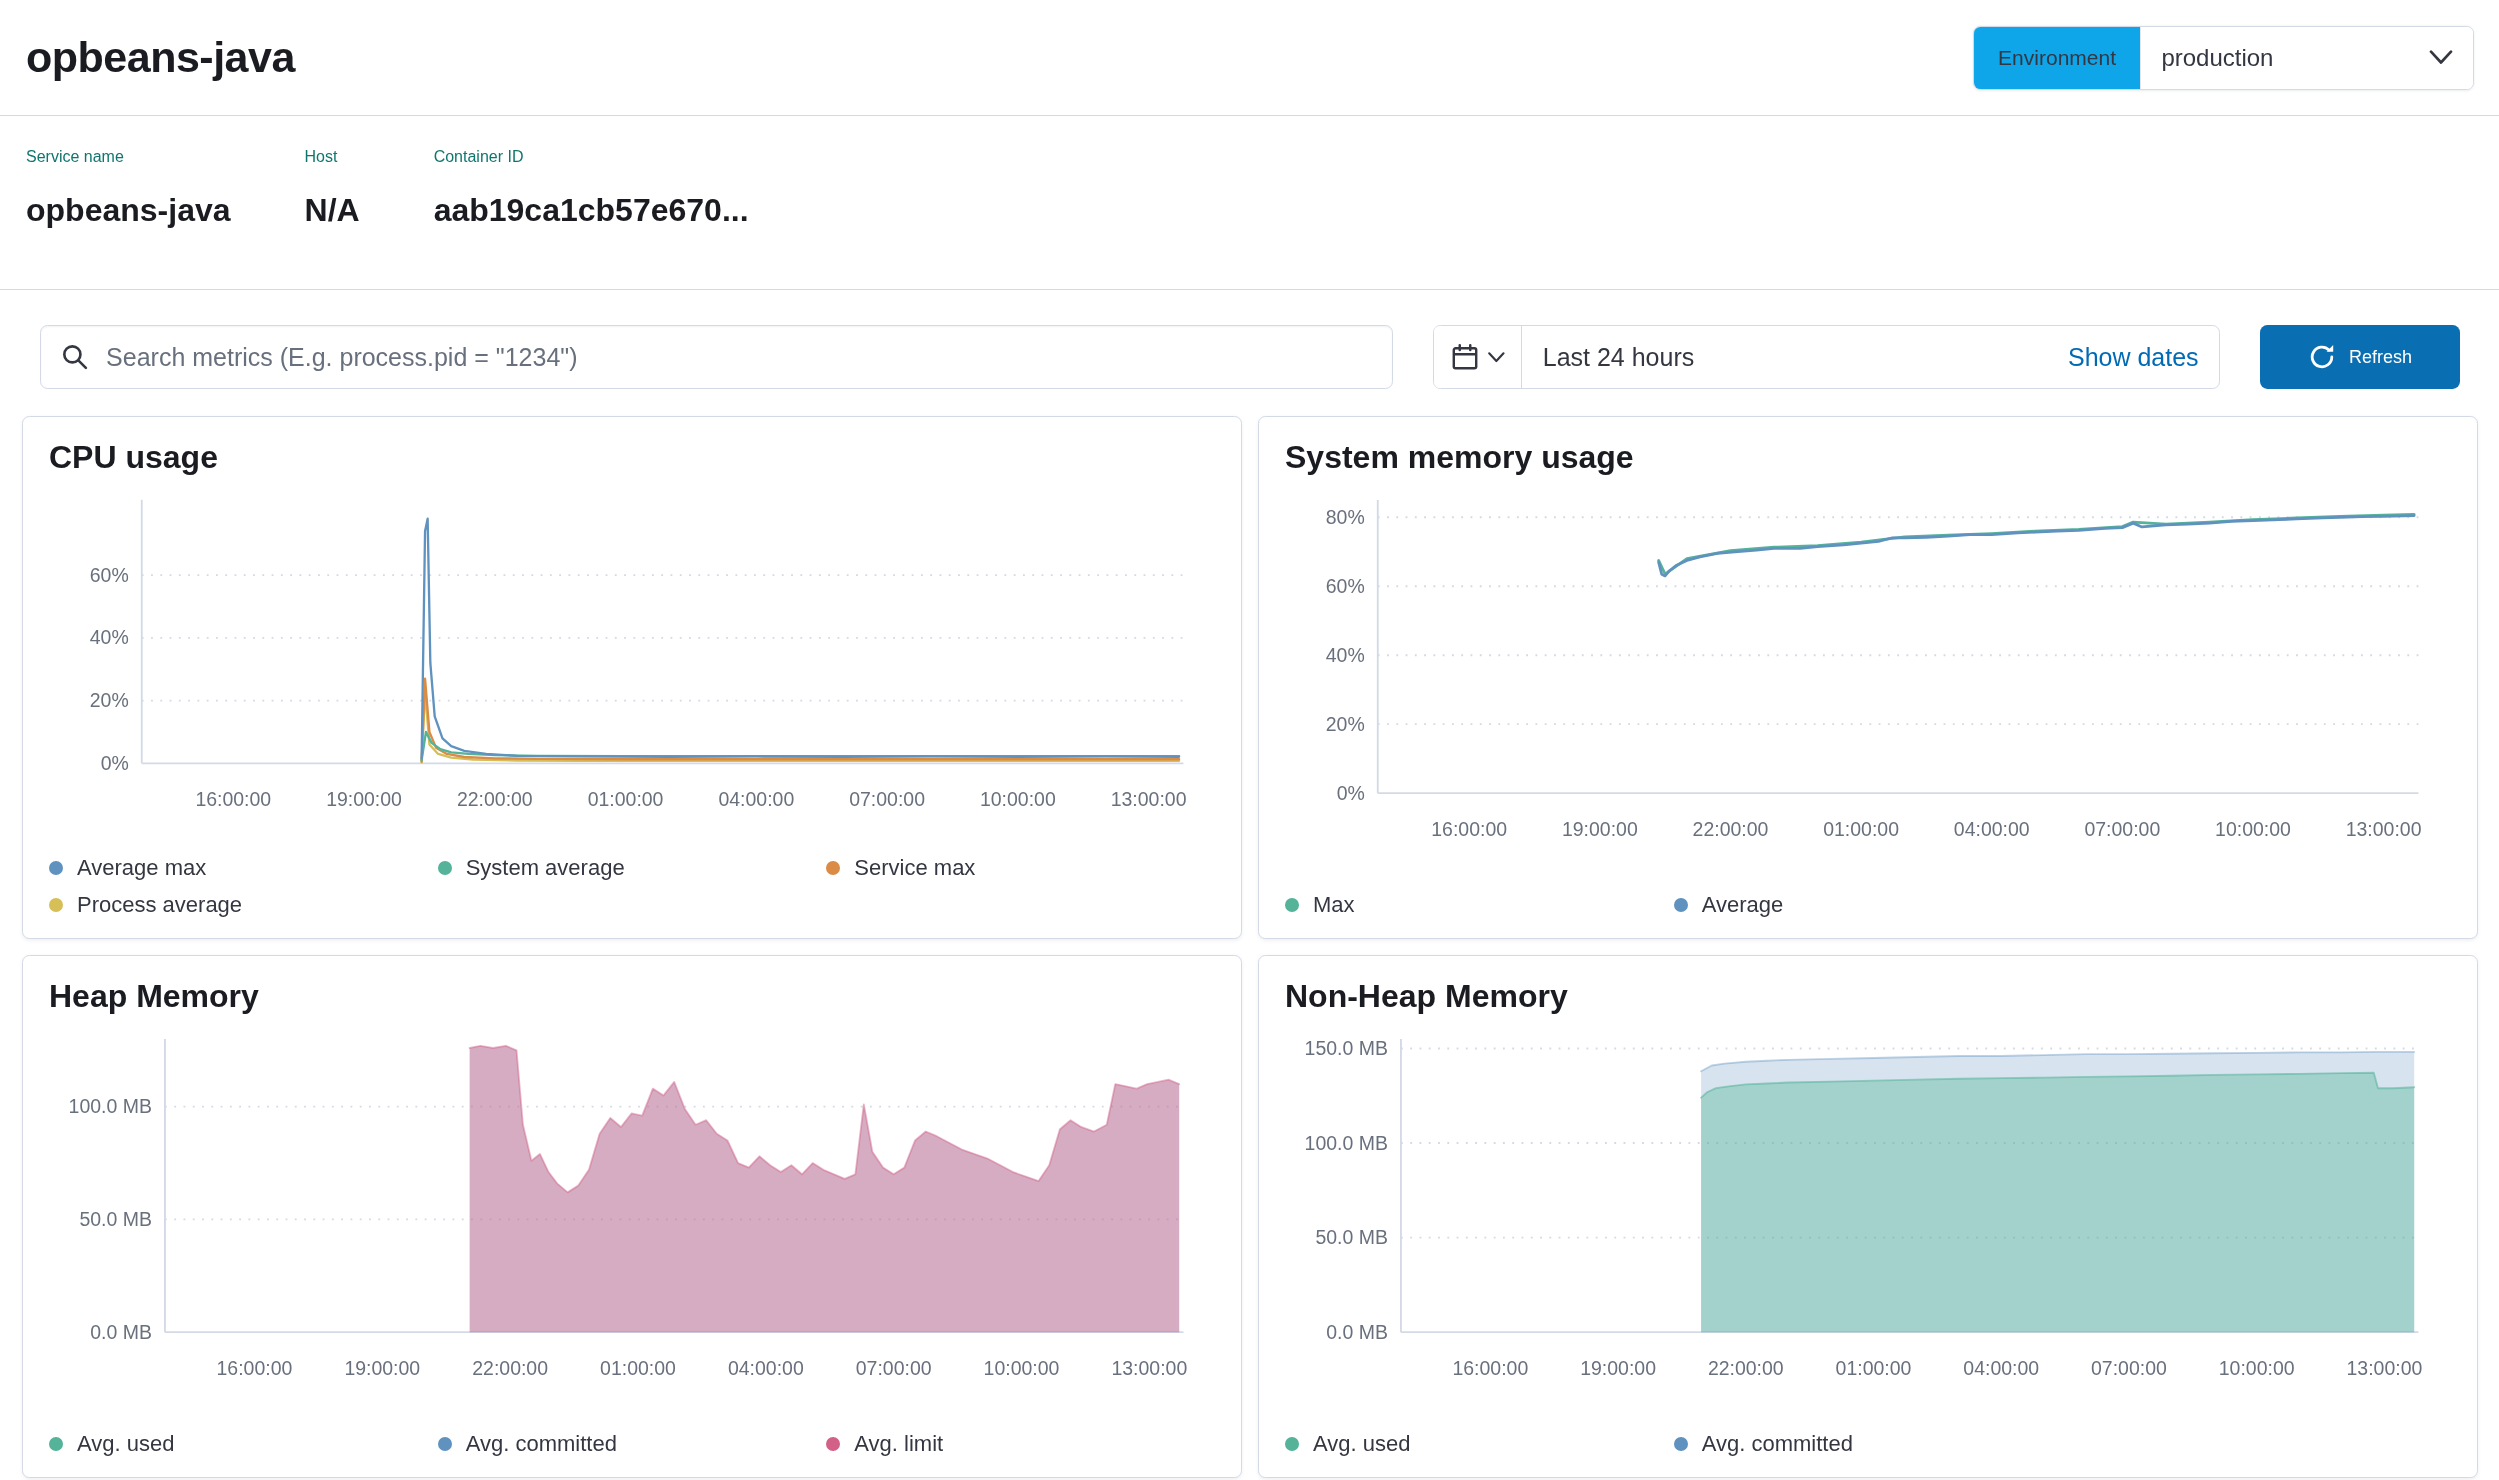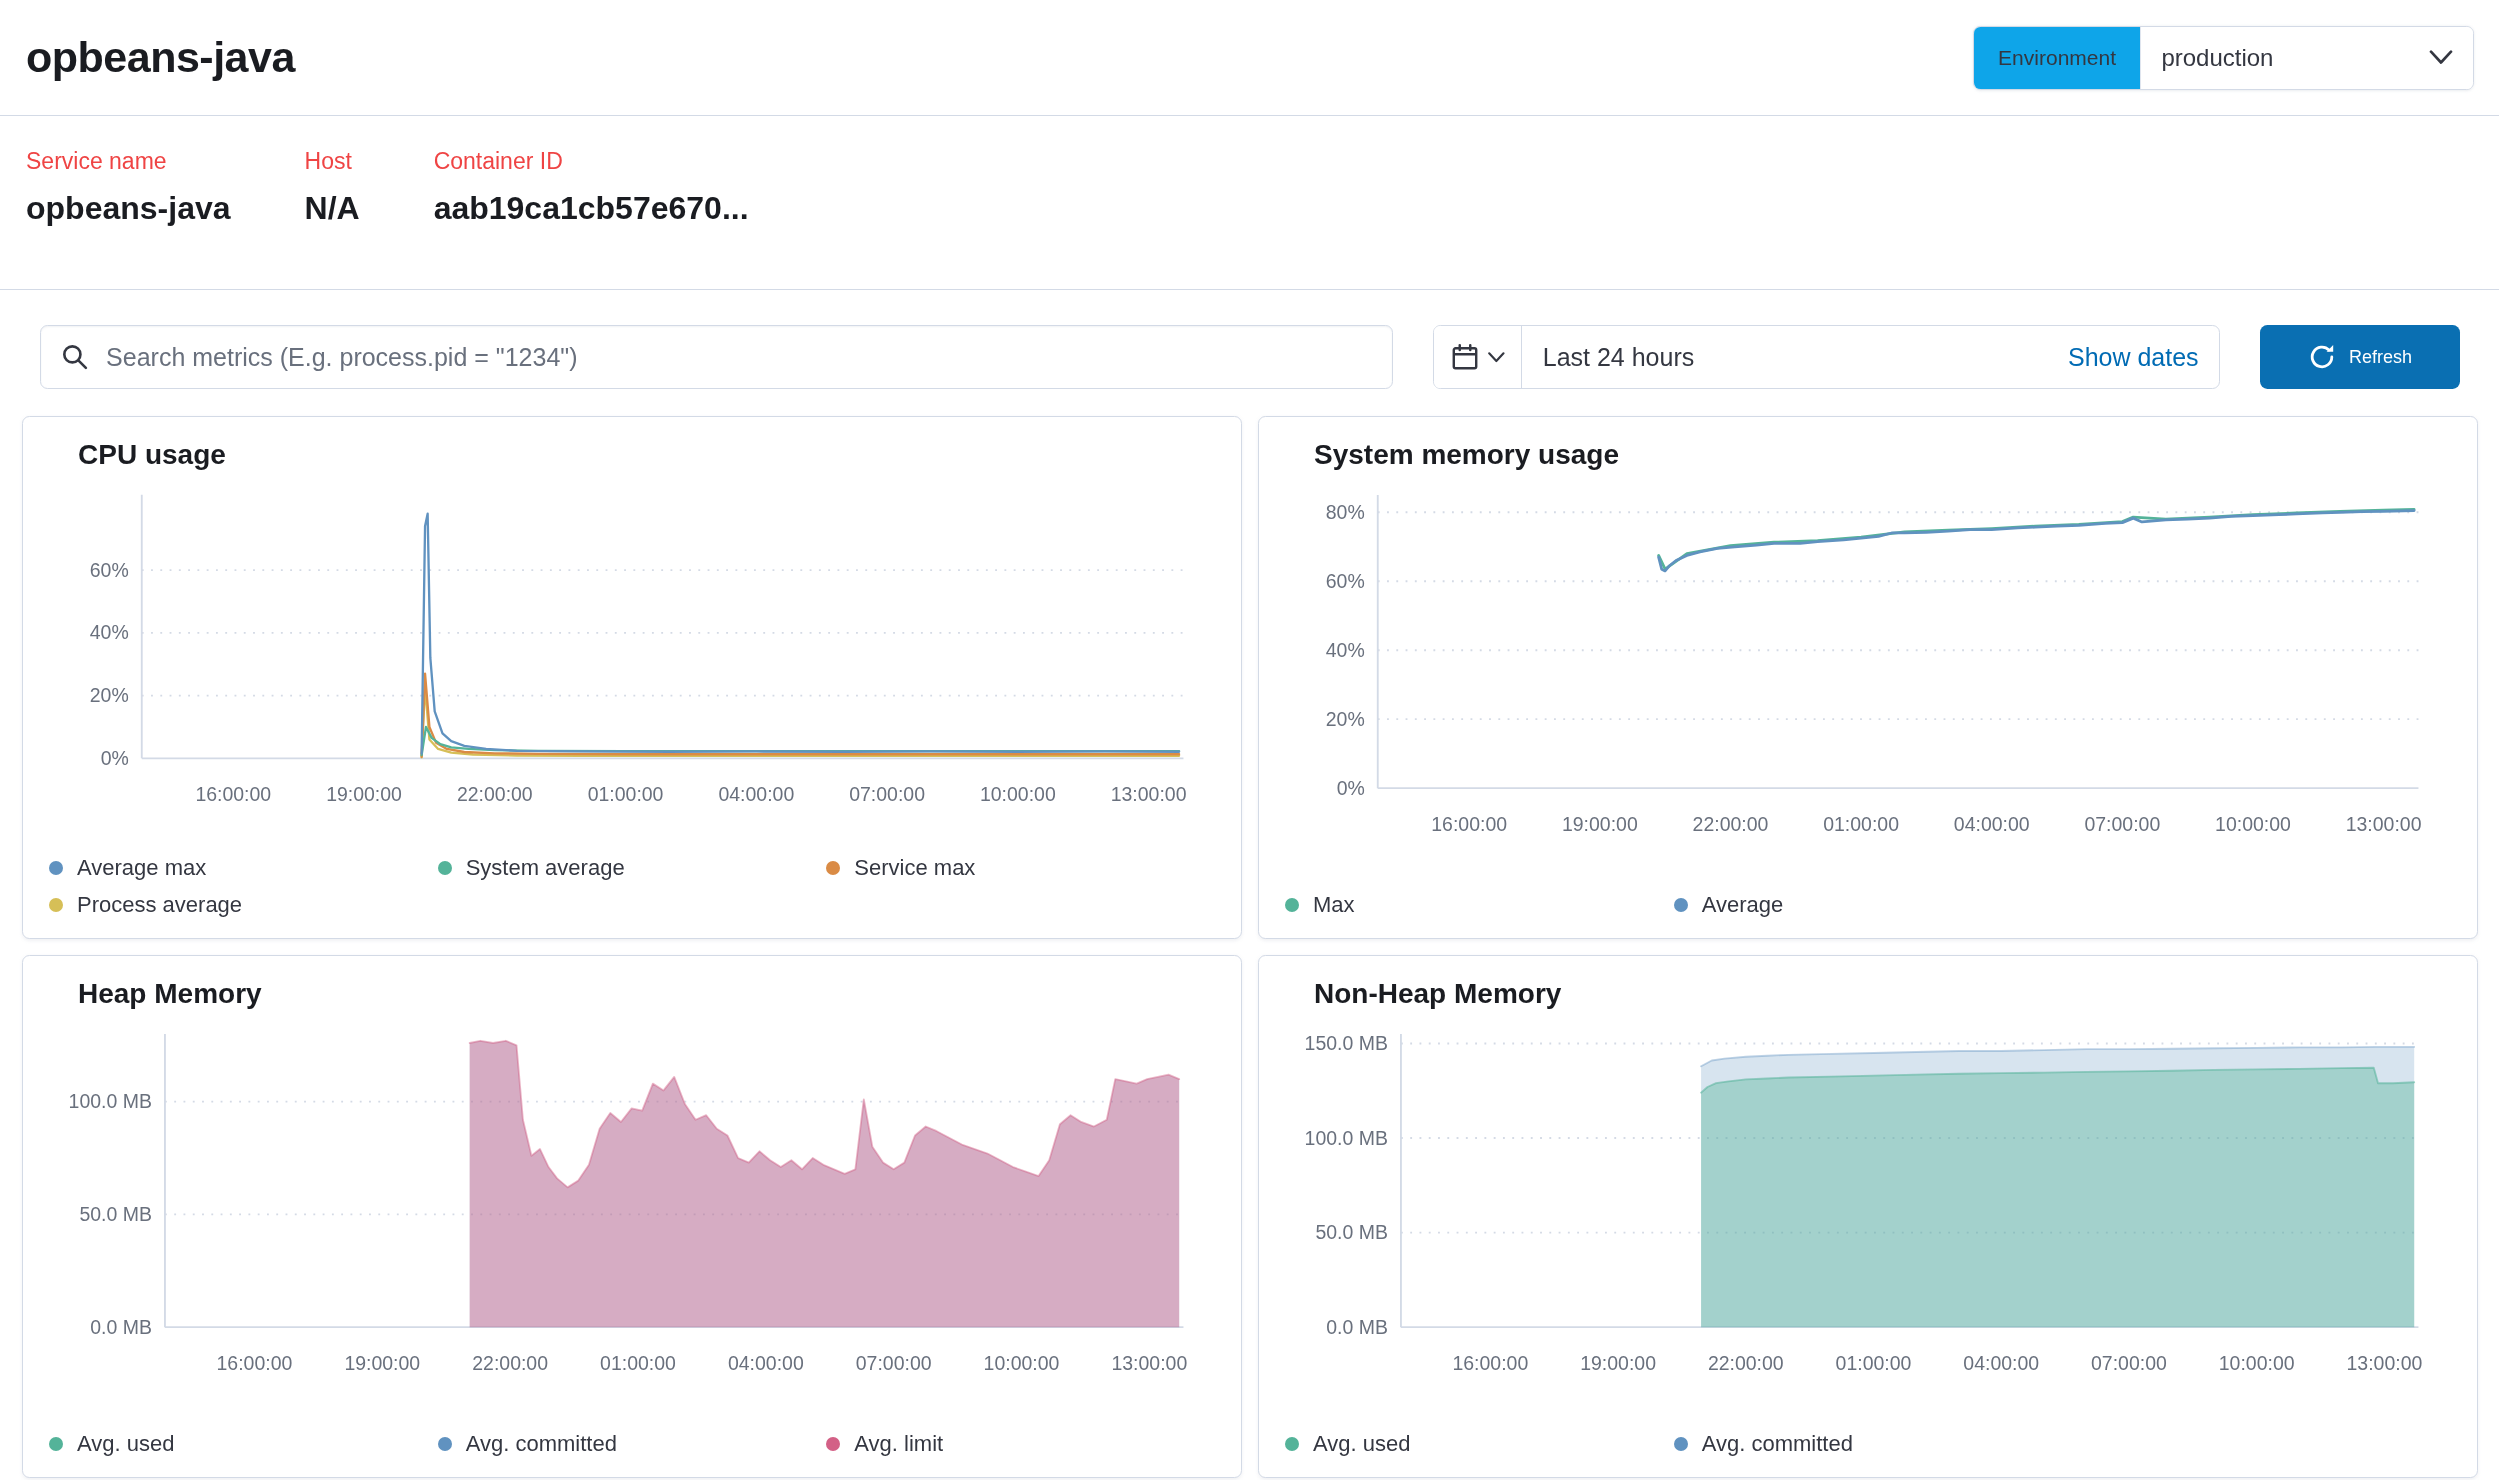--- a/index.html
+++ b/index.html
@@ -6,37 +6,37 @@
   html,body{width:2500px;height:1481px;}
   body{background:#fff;font-family:"Liberation Sans",sans-serif;color:#343741;overflow:hidden;}
 
   .top-header{display:flex;align-items:center;justify-content:space-between;height:116px;padding:0 26px;border-bottom:0.9px solid #d3dae6;}
   .page-title{font-size:43px;font-weight:700;color:#1a1c21;letter-spacing:-0.5px;}
   .env-group{display:flex;align-items:stretch;height:64px;border:0.9px solid #d3dae6;border-radius:7.4px;overflow:hidden;background:#fff;box-shadow:0 0.9px 2.8px rgba(152,162,179,0.2);}
   .env-label{display:flex;align-items:center;background:#0ea5e9;padding:0 24px;font-size:21px;color:#343741;border-right:0.9px solid #e0e5ee;}
   .env-select{display:flex;align-items:center;justify-content:space-between;background:#fff;padding:0 20.4px;font-size:24px;width:332px;color:#343741;cursor:pointer;}
 
   .service-info{display:flex;gap:74px;padding:32px 26px 0;height:174px;border-bottom:0.9px solid #d3dae6;}
-  .info-label{font-size:23px;color:#ef4444;margin-bottom:15px;}
+  .info-label{font-size:16px;color:#0f766e;margin-bottom:26px;}
   .info-value{font-size:32px;font-weight:700;color:#1a1c21;}
 
   .toolbar{display:flex;gap:40px;padding:0 40px;margin-top:35px;height:64px;align-items:stretch;}
   .search-box{flex:1;display:flex;align-items:center;gap:16.7px;border:0.9px solid #d3dae6;background:#fff;border-radius:7.4px;padding:0 20.4px;box-shadow:inset 0 0.9px 1.9px rgba(152,162,179,0.15);}
   .search-box input{border:none;outline:none;font-size:25px;flex:1;color:#343741;background:transparent;font-family:"Liberation Sans",sans-serif;}
   .search-box input::placeholder{color:#69707d;opacity:1;}
   .date-control{display:flex;align-items:stretch;width:787px;border:0.9px solid #d3dae6;border-radius:7.4px;background:#fff;overflow:hidden;}
   .calendar-btn{display:flex;align-items:center;gap:9.3px;padding:0 16.7px;border-right:0.9px solid #d3dae6;background:#fff;cursor:pointer;}
   .date-text{flex:1;display:flex;align-items:center;justify-content:space-between;padding:0 20.4px;font-size:25px;color:#343741;}
   .quick-range{cursor:pointer;}
   .show-dates{color:#006BB4;font-size:25px;cursor:pointer;}
   .refresh-btn{display:flex;align-items:center;justify-content:center;gap:13px;width:200px;background:#0a6fb2;border:none;border-radius:7.4px;color:#fff;font-size:18px;font-weight:500;cursor:pointer;font-family:"Liberation Sans",sans-serif;}
 
   .charts{display:grid;grid-template-columns:1fr 1fr;gap:16px;padding:27px 22px 22px;}
   .panel{height:523px;background:#fff;border:0.9px solid #d3dae6;border-radius:7.4px;padding:22px 26px 20.4px;display:flex;flex-direction:column;box-shadow:0 1.9px 3.7px rgba(152,162,179,0.15);}
-  .panel-title{font-size:28px;font-weight:700;color:#1a1c21;margin-bottom:9.3px;margin-left:29px;}
+  .panel-title{font-size:32px;font-weight:700;color:#1a1c21;margin-bottom:9.3px;}
   .chart-box{width:100%;height:364px;}
   .chart-box.cpu{height:334px;}
   .legend{margin-top:auto;display:grid;grid-template-columns:repeat(3,1fr);row-gap:11px;}
   .legend-item{display:flex;align-items:center;gap:14px;font-size:22px;color:#343741;cursor:pointer;}
   .legend-dot{width:14px;height:14px;border-radius:50%;flex:0 0 auto;}
 
   .icon{display:inline-flex;align-items:center;justify-content:center;}
 </style>
 </head>
 <body>

